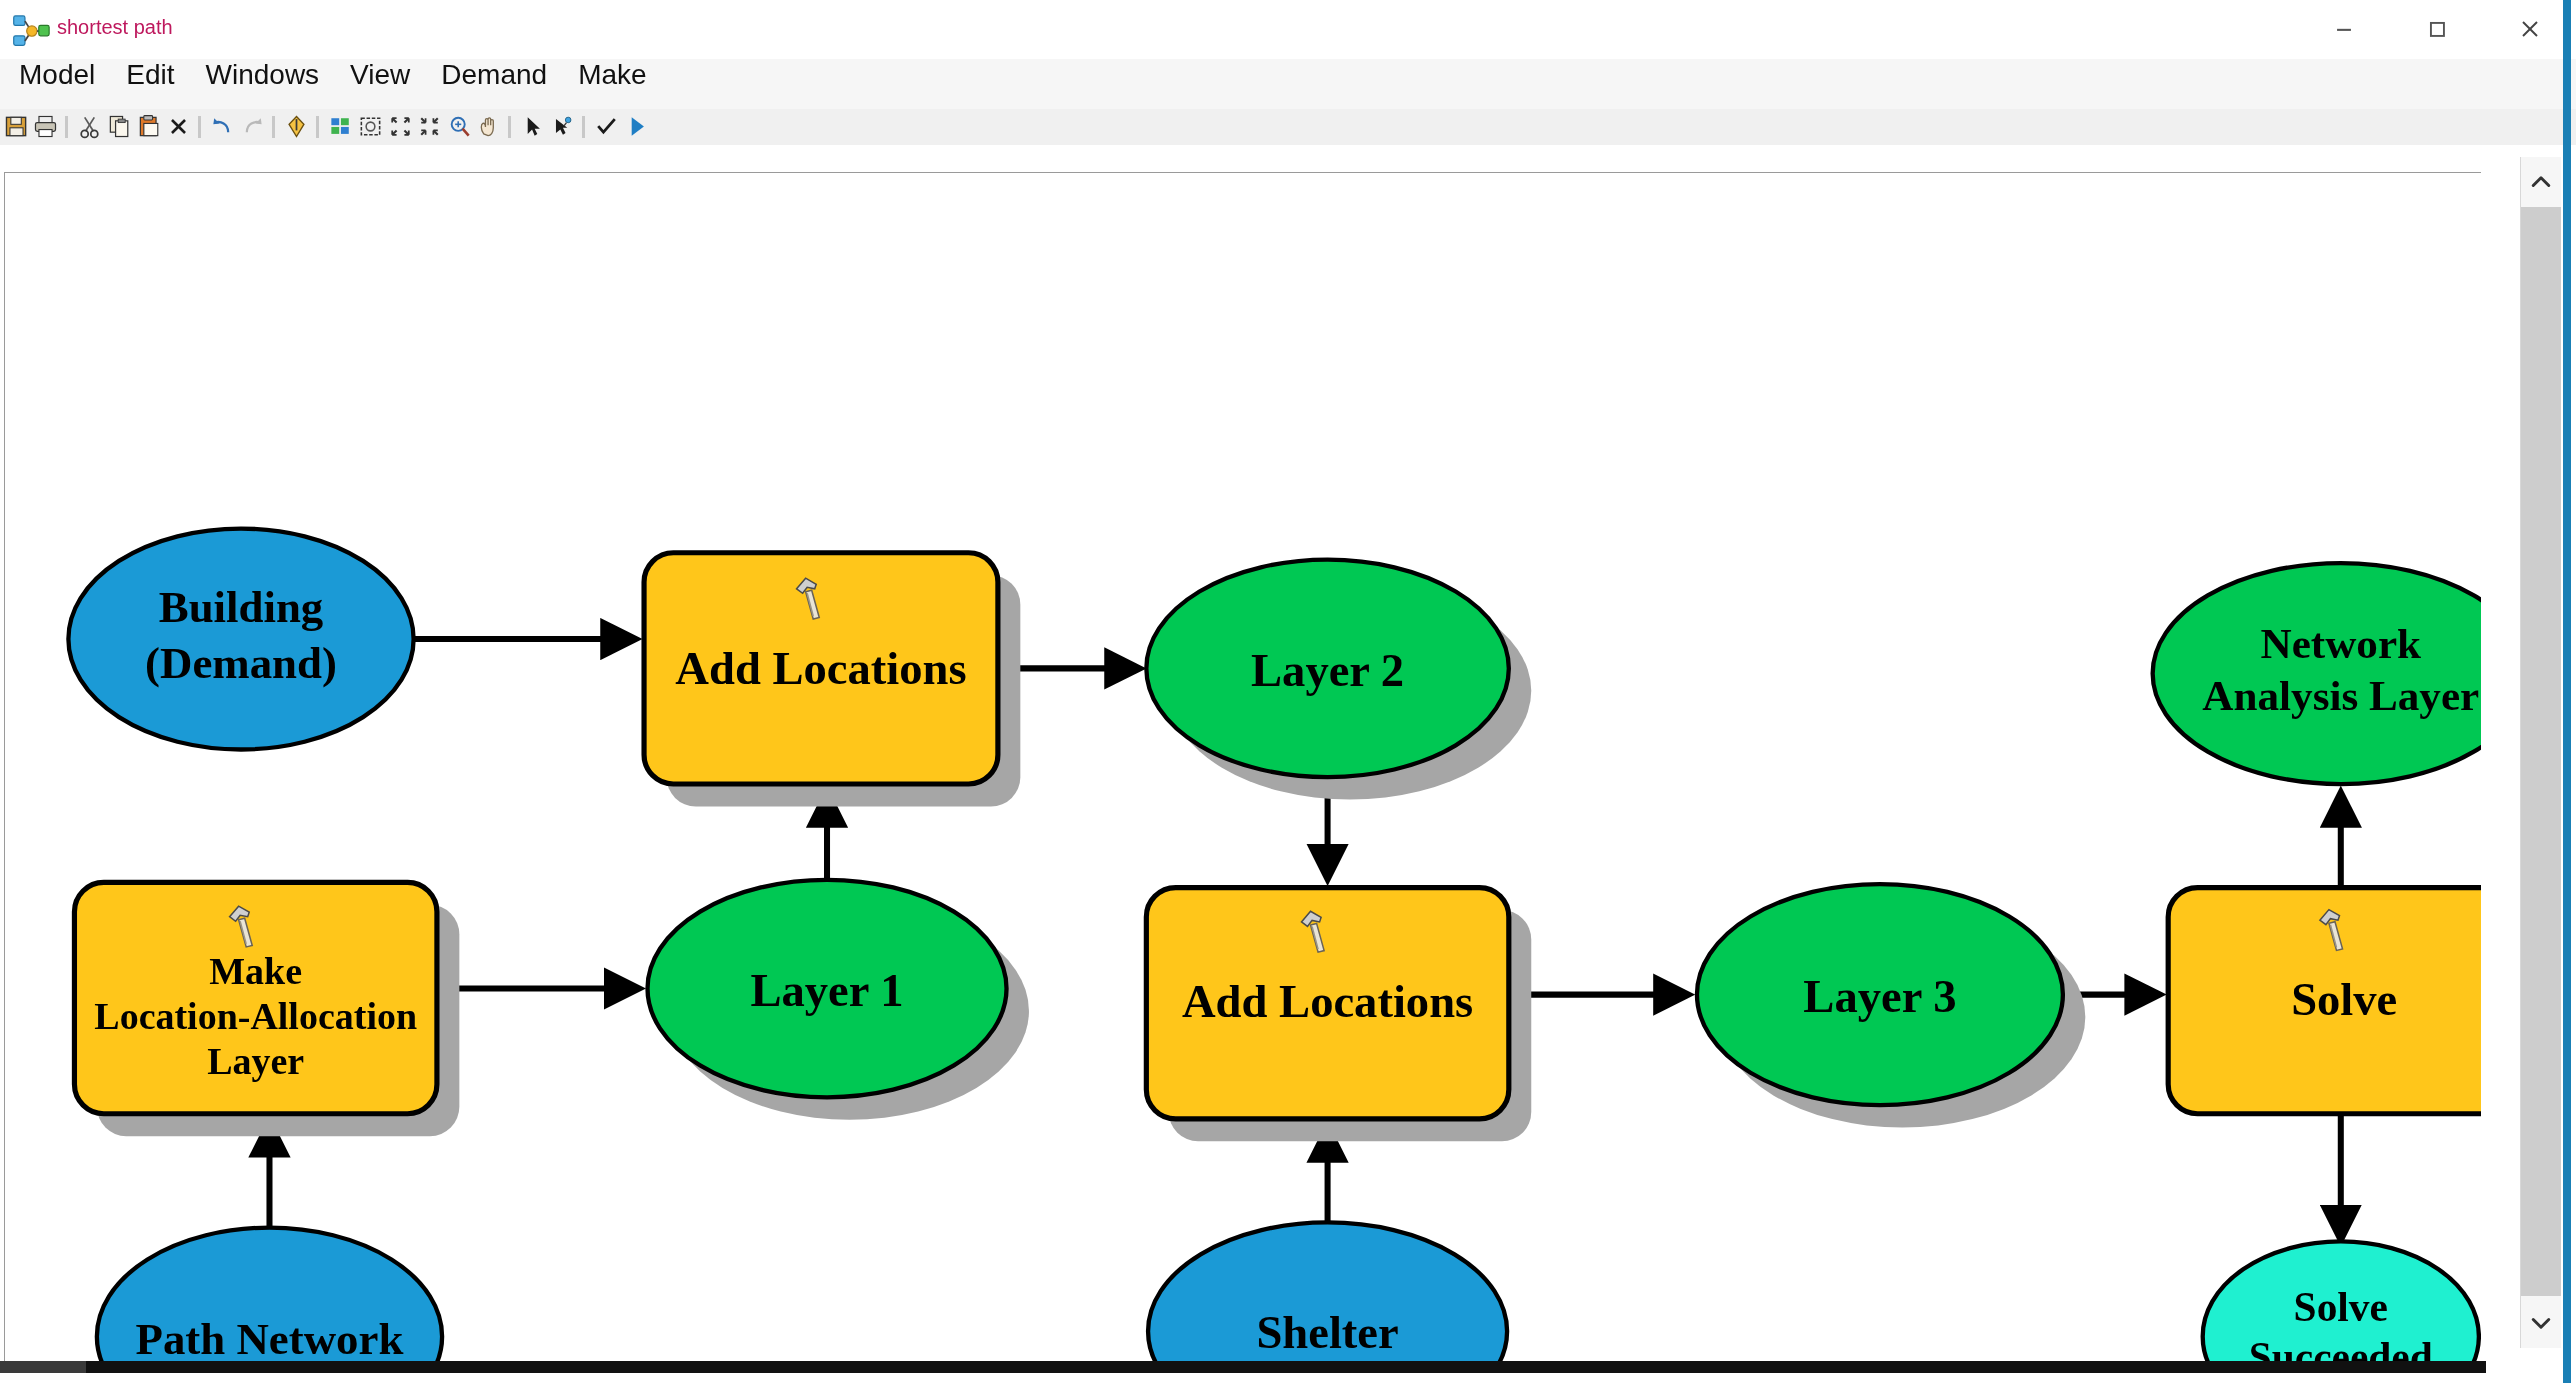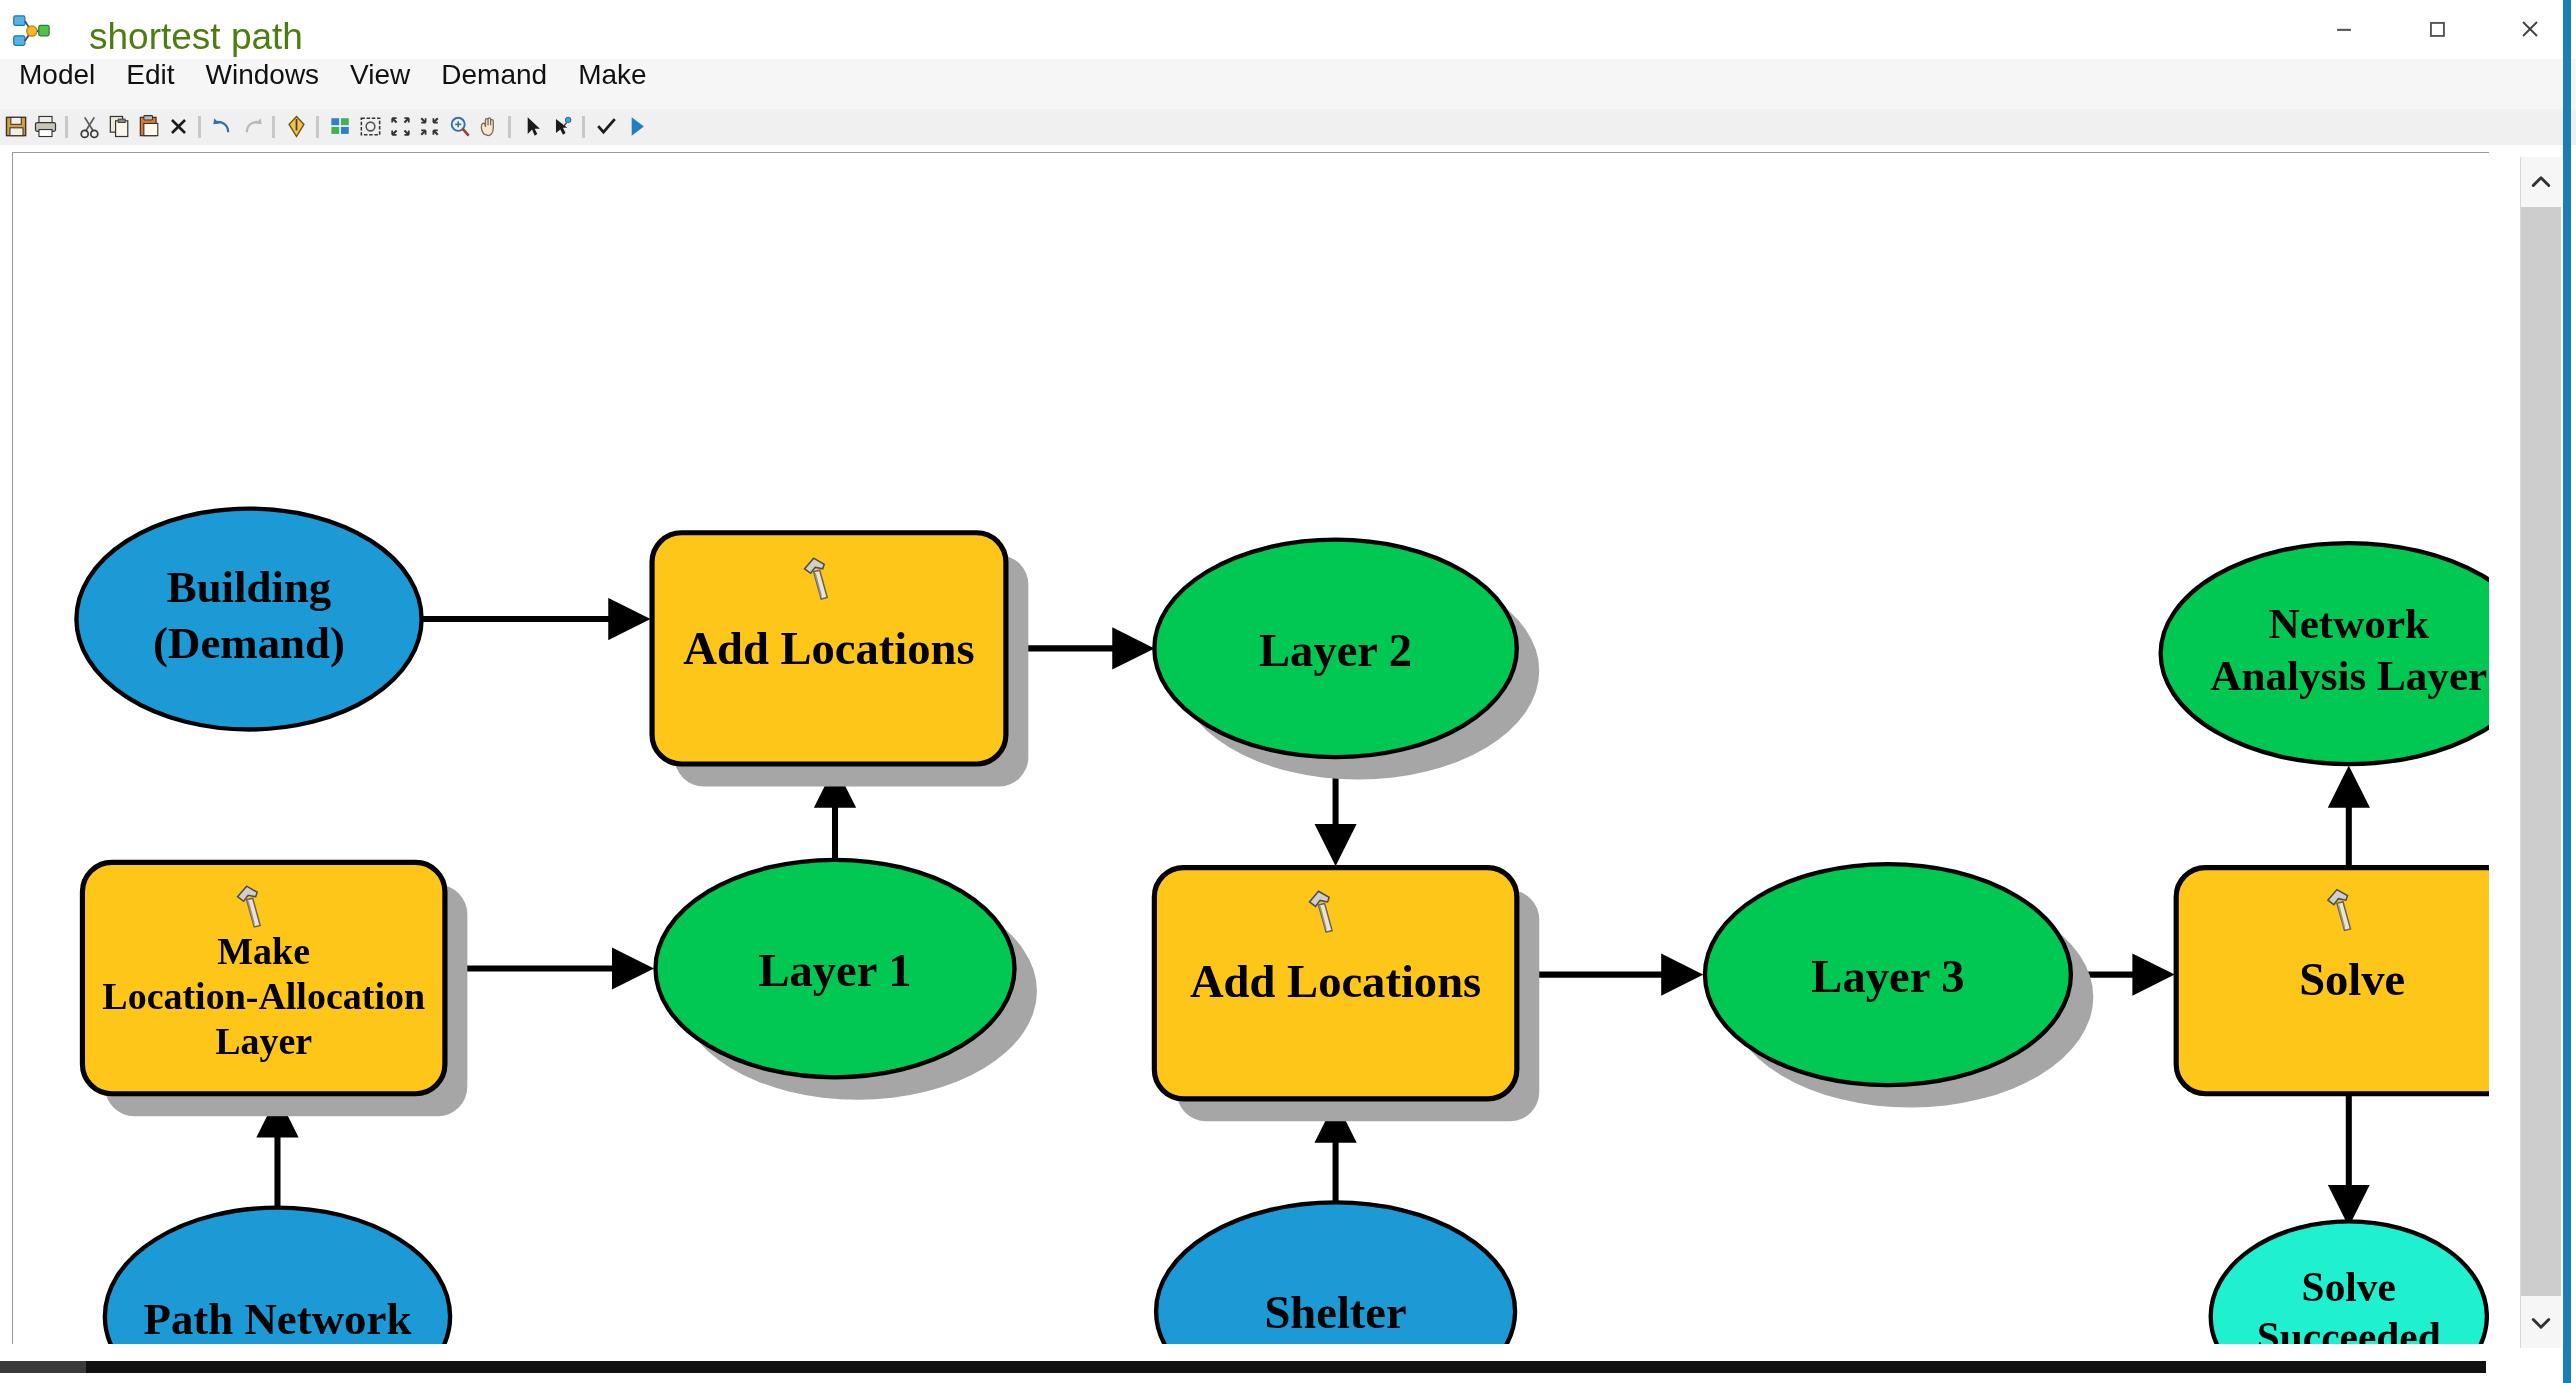--- a/index.html
+++ b/index.html
@@ -13,24 +13,23 @@
   
   #titlebar{
     position:absolute;left:0;top:0;width:2576px;height:59px;
     background:#ffffff;
   }
   #app-icon{
     position:absolute;left:12px;top:14px;width:38px;height:35px;
   }
   #title-text{
     position:absolute;left:57px;top:16.4px;
-    font-size:37px;color:#4d7c0f;
+    font-size:20px;color:#be185d;
     font-family:"Liberation Sans", sans-serif;
     white-space:nowrap;
-    margin-left:32px;
   }
   .wbtn{
     position:absolute;top:0;width:93px;height:57px;
     background:transparent;border:none;cursor:default;
   }
   #btn-min{right:186px;}
   #btn-max{right:93px;}
   #btn-close{right:0px;}
   .wbtn svg{position:absolute;left:50%;top:50%;transform:translate(-50%,-50%);}
   
@@ -58,27 +57,26 @@
   .tb-sep{
     width:2.6px;height:22.4px;background:#c8c8c8;margin:0 6px;flex:0 0 auto;
   }
   
   #canvas-frame{
     position:absolute;left:0px;top:148px;
     width:2576px;height:1235px;
     background:#ffffff;
   }
   #canvas{
-    position:absolute;left:3.5px;top:4px;
+    position:absolute;left:3.5px;top:24px;
     width:2476px;height:1191px;
     background:#ffffff;
     border-left:1.7px solid #9a9a9a;
     border-top:1.7px solid #9a9a9a;
     overflow:hidden;
-    margin-left:8px;
   }
   #diagram-svg{position:absolute;left:0;top:0;}
   
   #vscroll{
     position:absolute;right:15.5px;top:157px;width:40px;height:1191px;
     background:#f6f6f6;border-left:0.9px solid #d8d8d8;
   }
   #vscroll-track{
     position:absolute;left:0;top:50px;width:40px;height:1089px;
     background:#cdcdcd;

